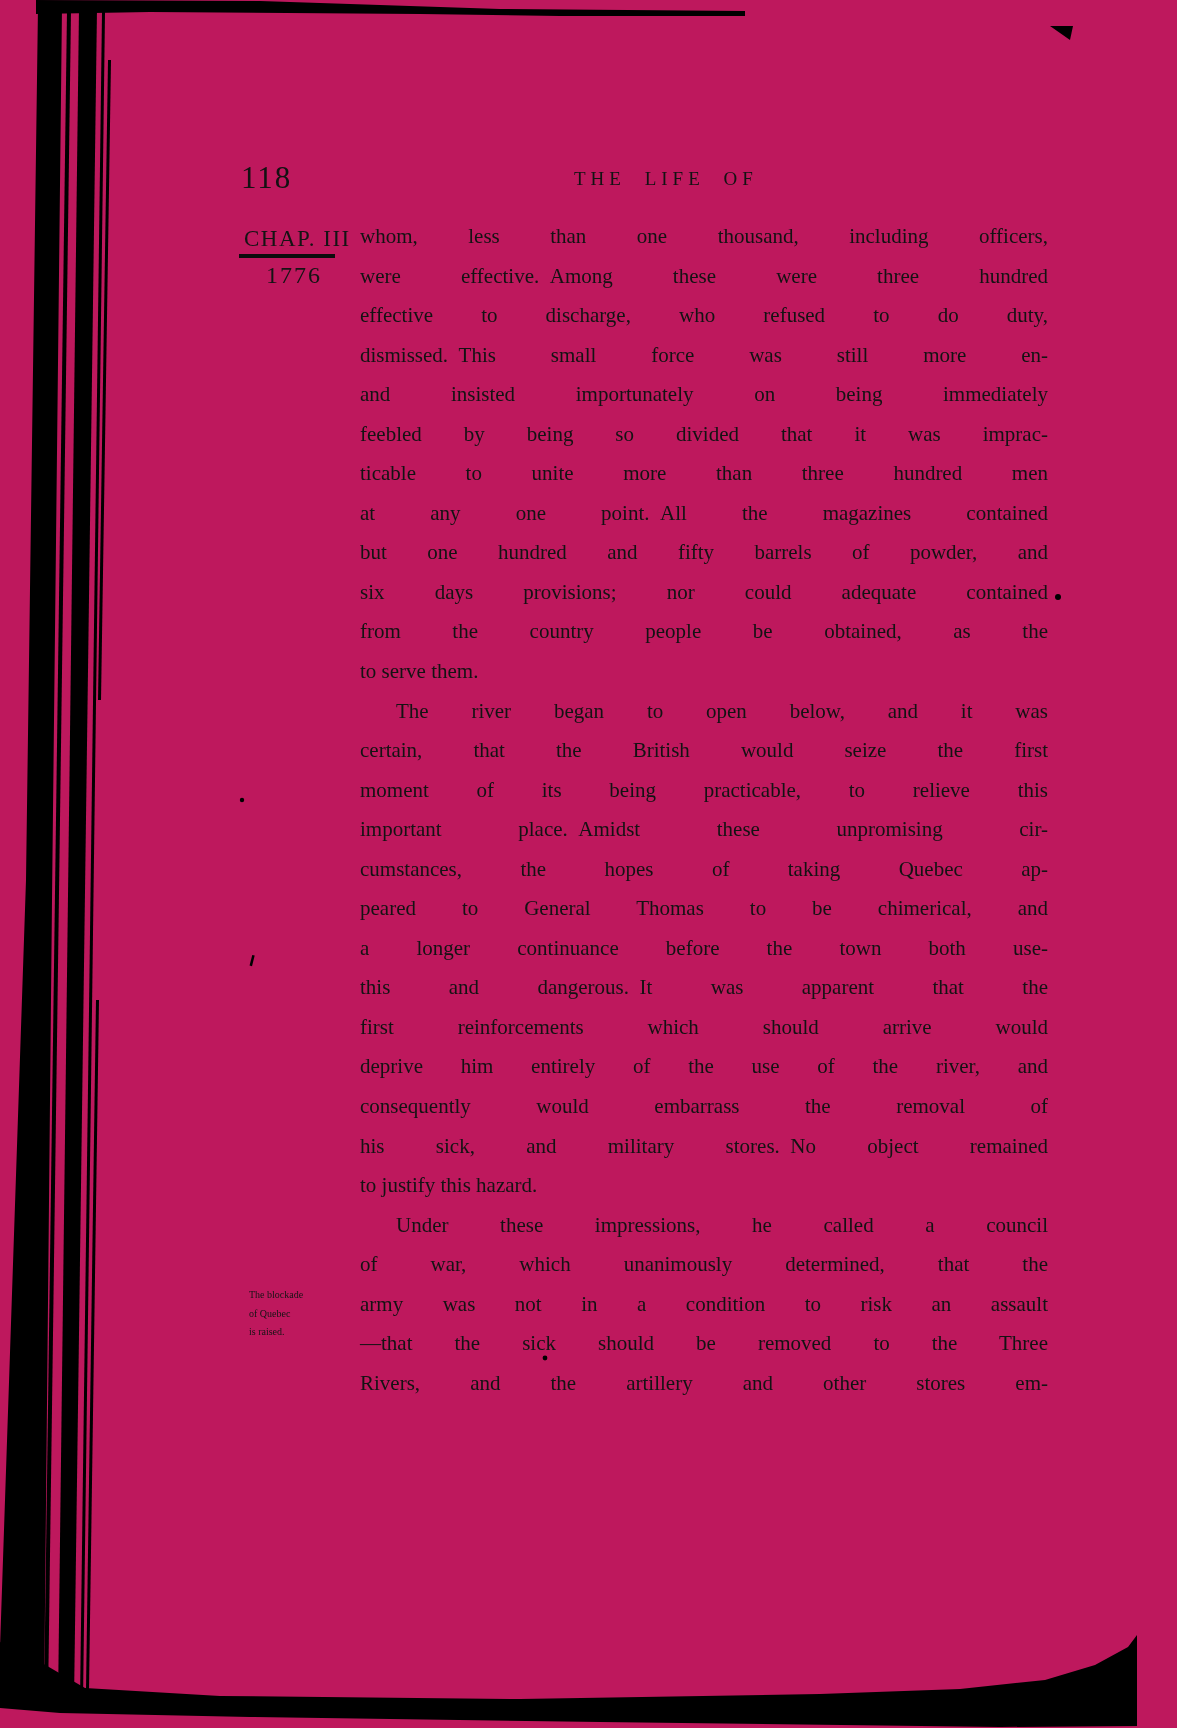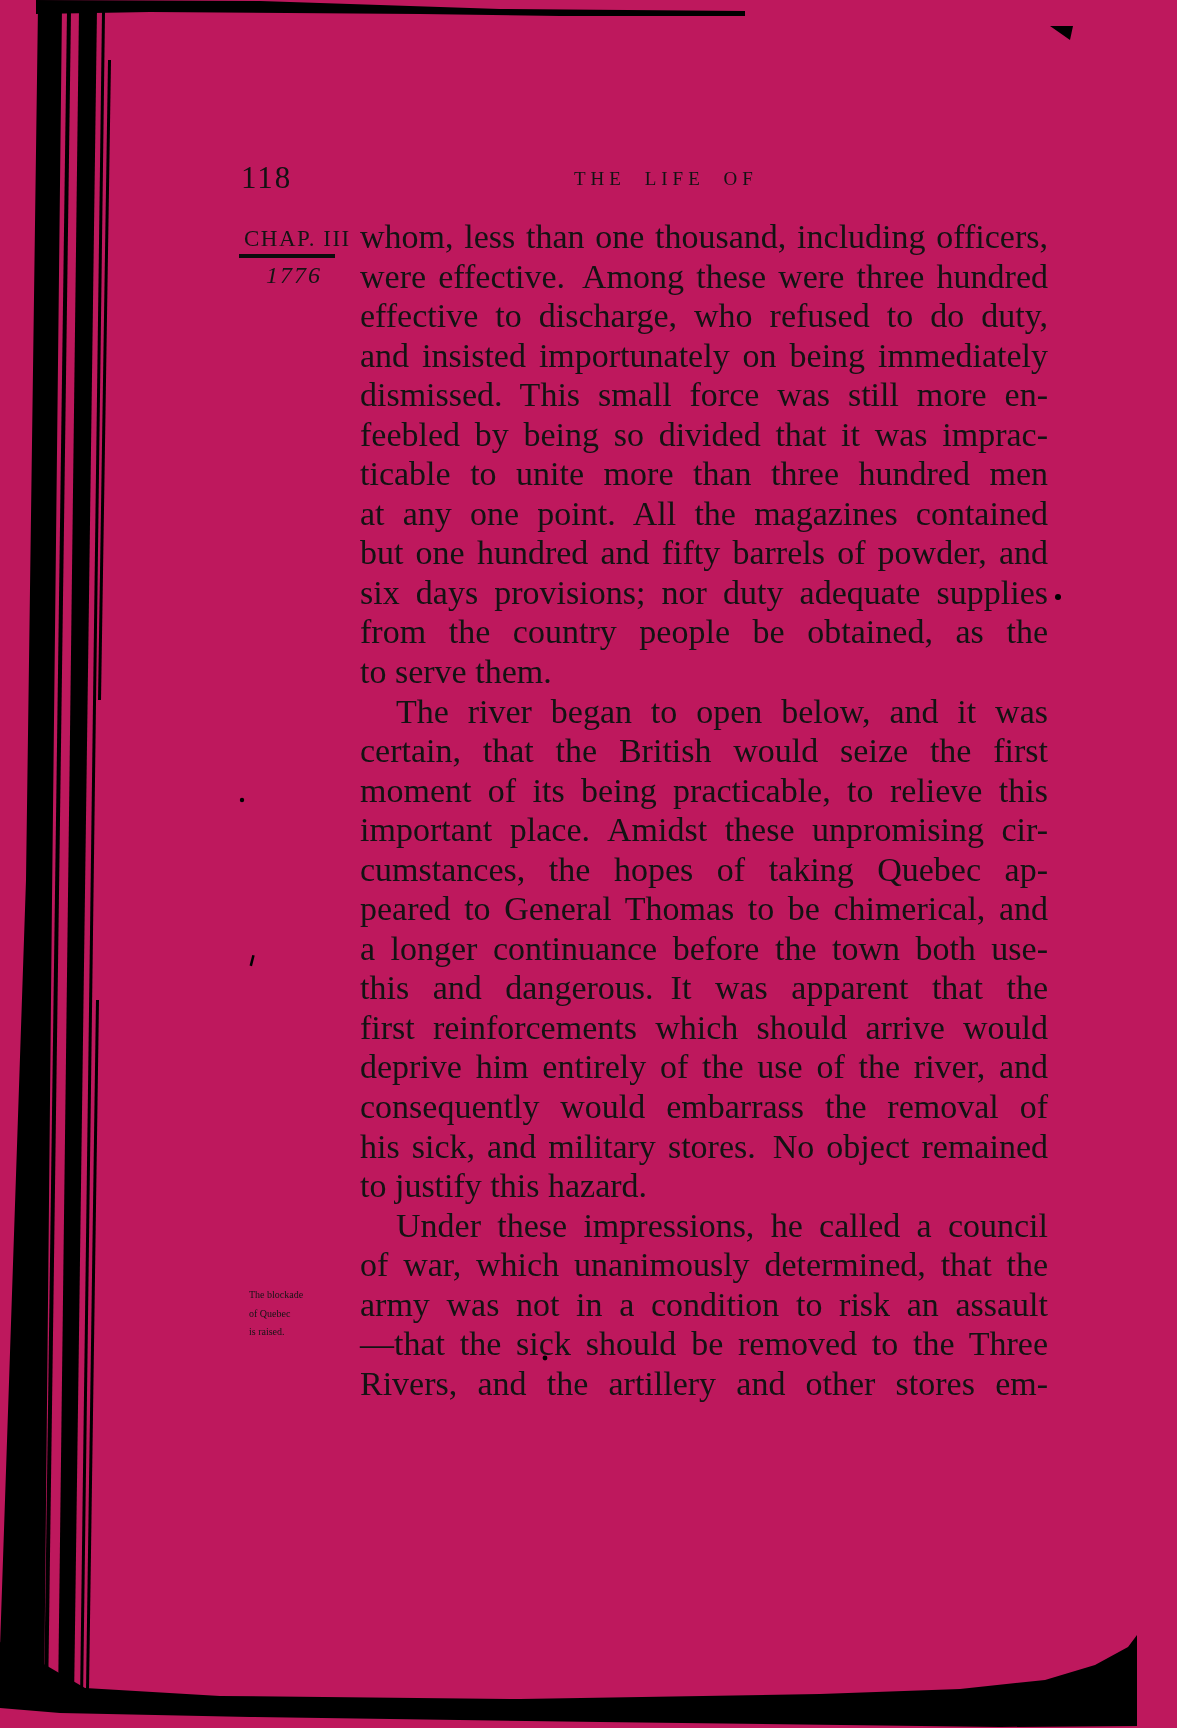--- a/index.html
+++ b/index.html
@@ -50,35 +50,34 @@
     left: 239px; top: 254px;
     width: 96px; height: 4px;
     background: #0c0c0c;
   }
   .year-label {
     position: absolute;
     left: 266px; top: 262px;
     font-size: 24px;
     letter-spacing: 2px;
     color: #141414;
-    font-style: italic;
   }
   .margin-note {
     position: absolute;
     left: 249px; top: 1286px;
     width: 100px;
     font-size: 10px;
     line-height: 18.5px;
     color: #141414;
   }
   .body-text {
     position: absolute;
     left: 360px; top: 217px;
     width: 688px;
-    font-size: 34px;
+    font-size: 21px;
     line-height: 39.55px;
     color: #131313;
   }
   .para { margin: 0; }
   .line {
     text-align: justify;
     text-align-last: justify;
     white-space: normal;
   }
   .line.last { text-align-last: left; }
@@ -124,27 +123,27 @@
         <div>The blockade</div>
         <div>of Quebec</div>
         <div>is raised.</div>
       </div>
 
     <div class="body-text">
         <div class="para">
           <div class="line">whom, less than one thousand, including officers,</div>
           <div class="line">were effective. Among these were three hundred</div>
           <div class="line">effective to discharge, who refused to do duty,</div>
+          <div class="line">dismissed. This small force was still more en-</div>
           <div class="line">and insisted importunately on being immediately</div>
-          <div class="line">dismissed. This small force was still more en-</div>
           <div class="line">feebled by being so divided that it was imprac-</div>
           <div class="line">ticable to unite more than three hundred men</div>
           <div class="line">at any one point. All the magazines contained</div>
           <div class="line">but one hundred and fifty barrels of powder, and</div>
-          <div class="line">six days provisions; nor duty adequate supplies</div>
+          <div class="line">six days provisions; nor could adequate contained</div>
           <div class="line">from the country people be obtained, as the</div>
           <div class="line last">to serve them.</div>
         </div>
         <div class="para indent">
           <div class="line">The river began to open below, and it was</div>
           <div class="line">certain, that the British would seize the first</div>
           <div class="line">moment of its being practicable, to relieve this</div>
           <div class="line">important place. Amidst these unpromising cir-</div>
           <div class="line">cumstances, the hopes of taking Quebec ap-</div>
           <div class="line">peared to General Thomas to be chimerical, and</div>

